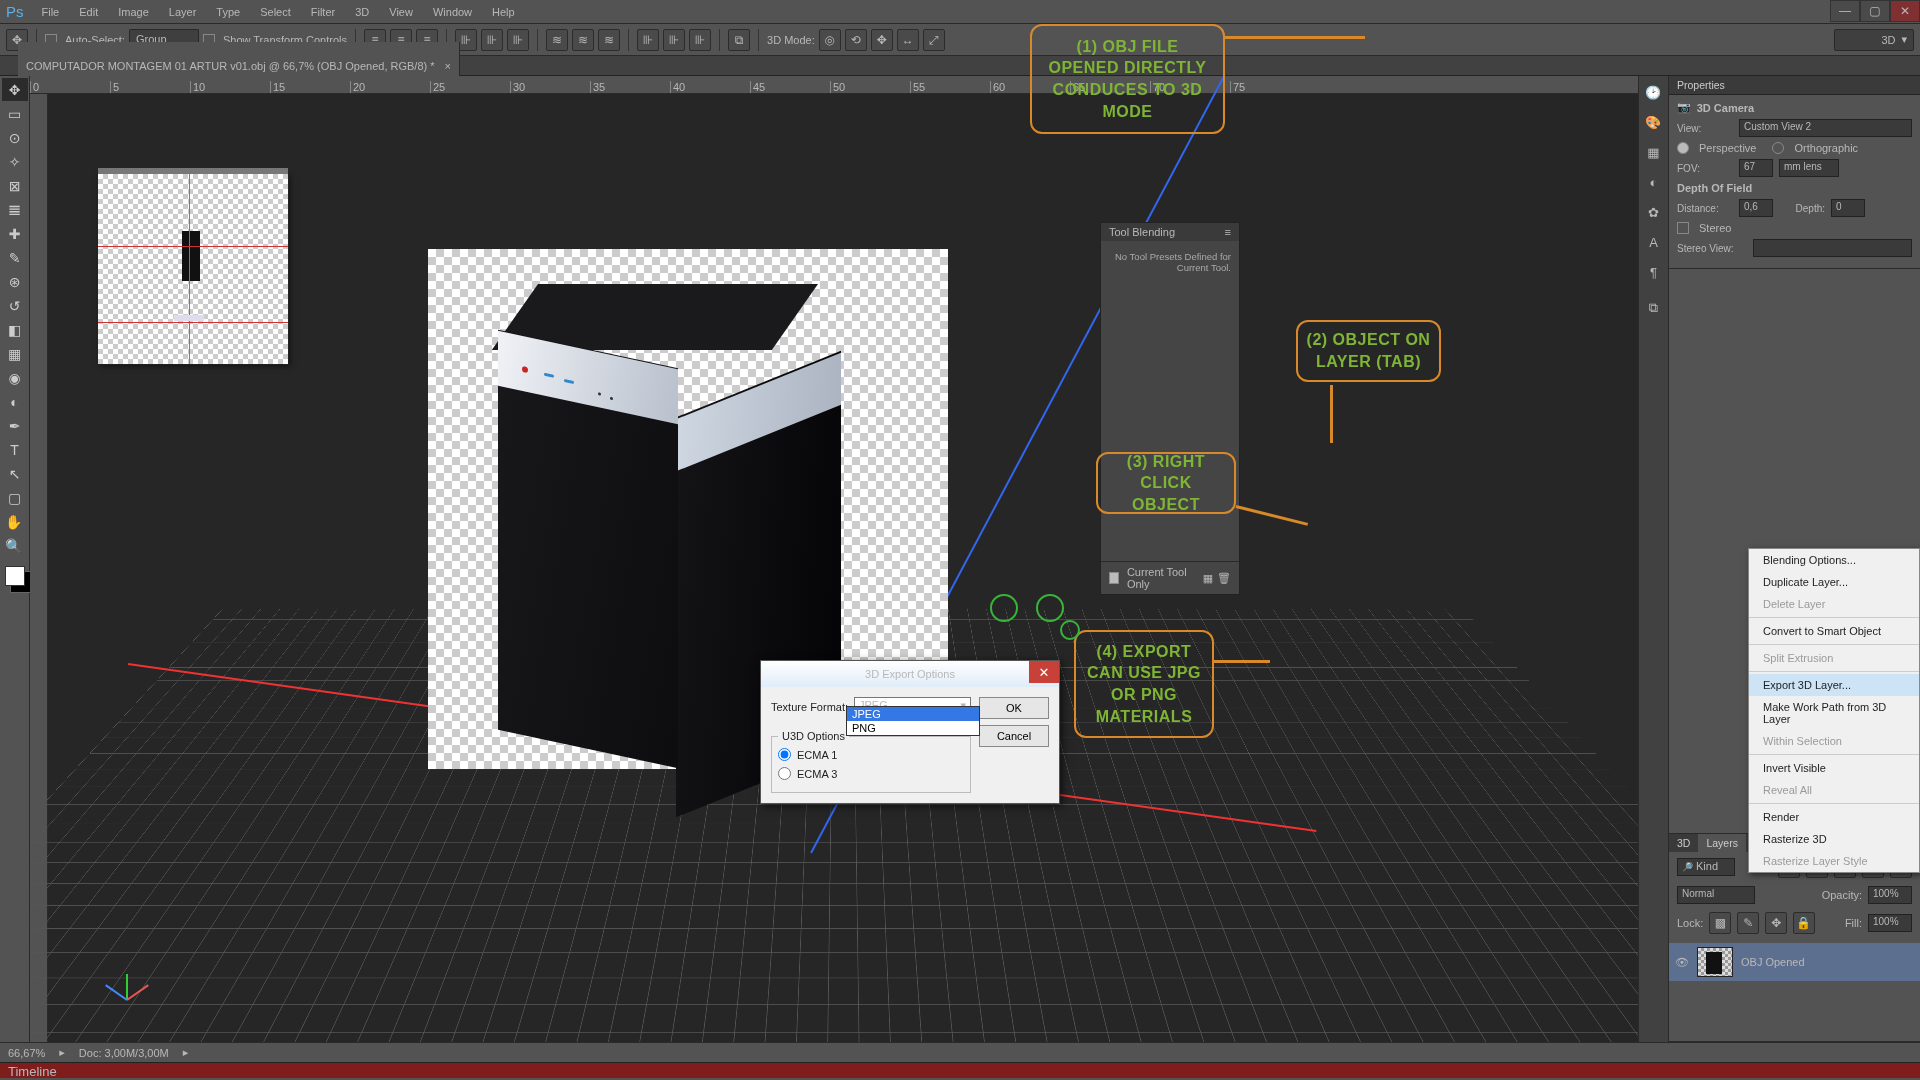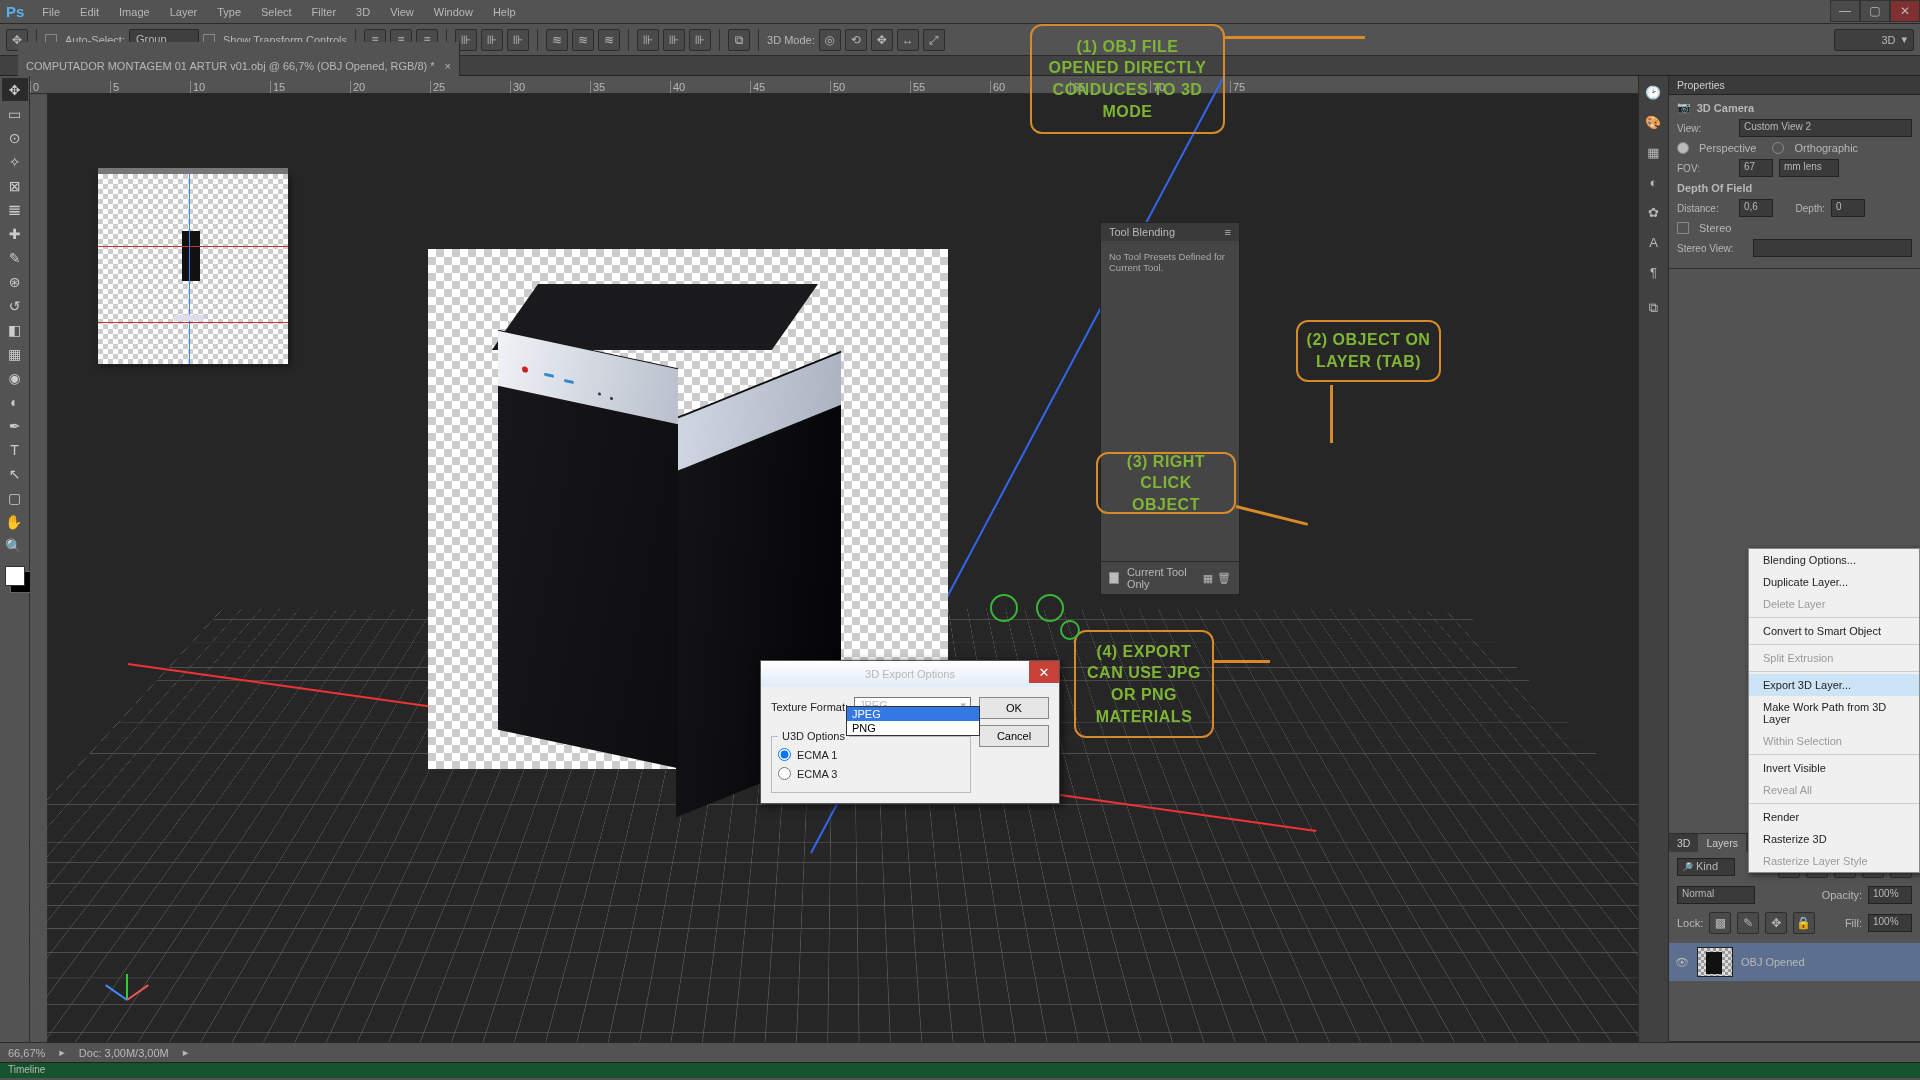--- a/index.html
+++ b/index.html
@@ -2,21 +2,21 @@
 <html><head>
 <meta charset="utf-8">
 <style>
 *{margin:0;padding:0;box-sizing:border-box;font-family:Tahoma,Arial,sans-serif;font-size:11px;color:#b8b8b8;user-select:none}
 body{background:#535353;width:1920px;height:1080px;overflow:hidden;position:relative}
 
 .row{display:flex;align-items:center}
 .sp{flex:1}
 
 #menubar{height:24px;background:#535353;display:flex;align-items:center;padding:0 6px;border-bottom:1px solid #2a2a2a}
-#menubar .logo{color:#5ab0e8;font-weight:bold;font-size:15px;margin-right:8px}
+#menubar .logo{color:#5ab0e8;font-weight:normal;font-size:15px;margin-right:8px}
 #menubar .mi{padding:4px 10px;cursor:pointer}
 .winbtns{position:absolute;right:0;top:0;display:flex}
 .winbtns div{width:30px;height:22px;display:flex;align-items:center;justify-content:center;background:#4a4a4a;border:1px solid #333;font-size:12px}
 .winbtns div:last-child{background:#803030}
 
 #optbar{height:32px;background:#535353;display:flex;align-items:center;padding:0 6px;border-bottom:1px solid #2a2a2a;gap:4px}
 .ctl{height:22px;background:#3f3f3f;border:1px solid #282828;display:inline-flex;align-items:center;padding:0 6px;border-radius:2px}
 .ctl.sel{border-bottom:2px solid #3b82f6}
 .icobtn{width:22px;height:22px;background:#4a4a4a;border:1px solid #2c2c2c;display:inline-flex;align-items:center;justify-content:center;border-radius:2px;font-size:12px}
 .sep{width:1px;height:22px;background:#333;margin:0 4px}
@@ -63,21 +63,21 @@
 
 #box{position:absolute;left:460px;top:190px;width:360px;height:500px}
 .bx-top{position:absolute;left:30px;top:0;width:280px;height:120px;background:#1a1a1c;transform:skewX(-35deg) scaleY(.55);transform-origin:top left}
 .bx-front{position:absolute;left:-10px;top:65px;width:180px;height:400px;background:linear-gradient(100deg,#18181a,#0d0d10);transform:skewY(12deg)}
 .bx-side{position:absolute;left:168px;top:100px;width:165px;height:400px;background:linear-gradient(95deg,#141416,#040406);transform:skewY(-22deg)}
 .bx-bez{position:absolute;left:-10px;top:66px;width:180px;height:55px;background:linear-gradient(100deg,#f0f2f6,#b8c0cc);transform:skewY(12deg)}
 .bx-bez2{position:absolute;left:168px;top:102px;width:165px;height:52px;background:linear-gradient(95deg,#cfd7e2,#acb4c2);transform:skewY(-22deg)}
 .led{position:absolute;width:6px;height:6px;border-radius:50%}
 
 #status{height:20px;background:#535353;display:flex;align-items:center;padding:0 8px;border-top:1px solid #2a2a2a;font-size:10px;color:#ccc;gap:14px}
-#timeline{height:16px;background:#14532d;border-top:1px solid #222;padding:1px 8px;font-size:10px}
+#timeline{height:16px;background:#7f1d1d;border-top:1px solid #222;padding:1px 8px;font-size:13px}
 
 #right{width:252px;background:#535353;border-left:1px solid #2a2a2a;display:flex;flex-direction:column}
 #rtabs{width:30px;background:#414141;border-left:1px solid #2a2a2a;display:flex;flex-direction:column;align-items:center;gap:6px;padding-top:4px}
 #rtabs .rt{width:24px;height:24px;display:flex;align-items:center;justify-content:center;font-size:13px}
 .pnl-h{background:#3a3a3a;padding:3px 8px;font-size:10.5px;color:#ccc;border-bottom:1px solid #222}
 .pnl-b{background:#535353;padding:6px 8px;border-bottom:1px solid #2a2a2a}
 .prow{display:flex;align-items:center;gap:6px;margin-bottom:5px}
 .plbl{font-size:10px;width:56px}
 .pinp{background:#3a3a3a;border:1px solid #222;padding:1px 4px;font-size:10px;height:18px;flex:1}
 .psel{background:#3a3a3a;border:1px solid #222;padding:1px 4px;font-size:10px;height:18px;flex:1}
@@ -110,21 +110,21 @@
 #ddlist div{padding:1px 5px;color:#000;font-size:11px}
 #ddlist div.hl{background:#3478e6;color:#fff}
 
 .call{position:absolute;border:2.5px solid #d88a2b;border-radius:12px;color:#7fb535;font-size:16px;font-weight:bold;display:flex;align-items:center;justify-content:center;text-align:center;padding:8px;z-index:40;letter-spacing:.5px;line-height:1.35}
 .cl-line{position:absolute;background:#d88a2b;height:2.5px;z-index:39}
 
 .cloud{position:absolute;border:2.5px solid #3ab33a;border-radius:50%;z-index:55}
 
 #tp{position:absolute;left:1100px;top:222px;width:140px;background:#454545;border:1px solid #222;z-index:30}
 #tp .h{background:#3a3a3a;padding:3px 8px;font-size:10px;display:flex;justify-content:space-between}
-#tp .b{padding:10px 8px;font-size:9.5px;text-align:left;color:#aaa;height:320px}
+#tp .b{padding:10px 8px;font-size:9.5px;text-align:right;color:#aaa;height:320px}
 #tp .f{padding:4px 8px;font-size:9.5px;display:flex;align-items:center;gap:4px;border-top:1px solid #2a2a2a}
 
 #axiswidget{position:absolute;left:68px;bottom:42px;width:40px;height:40px;z-index:20}
 #axiswidget .a{position:absolute;width:2px;height:26px;left:10px;bottom:0;transform-origin:bottom}
 </style>
 </head>
 <body>
 
 <div id="menubar">
   <div class="logo">Ps</div>

